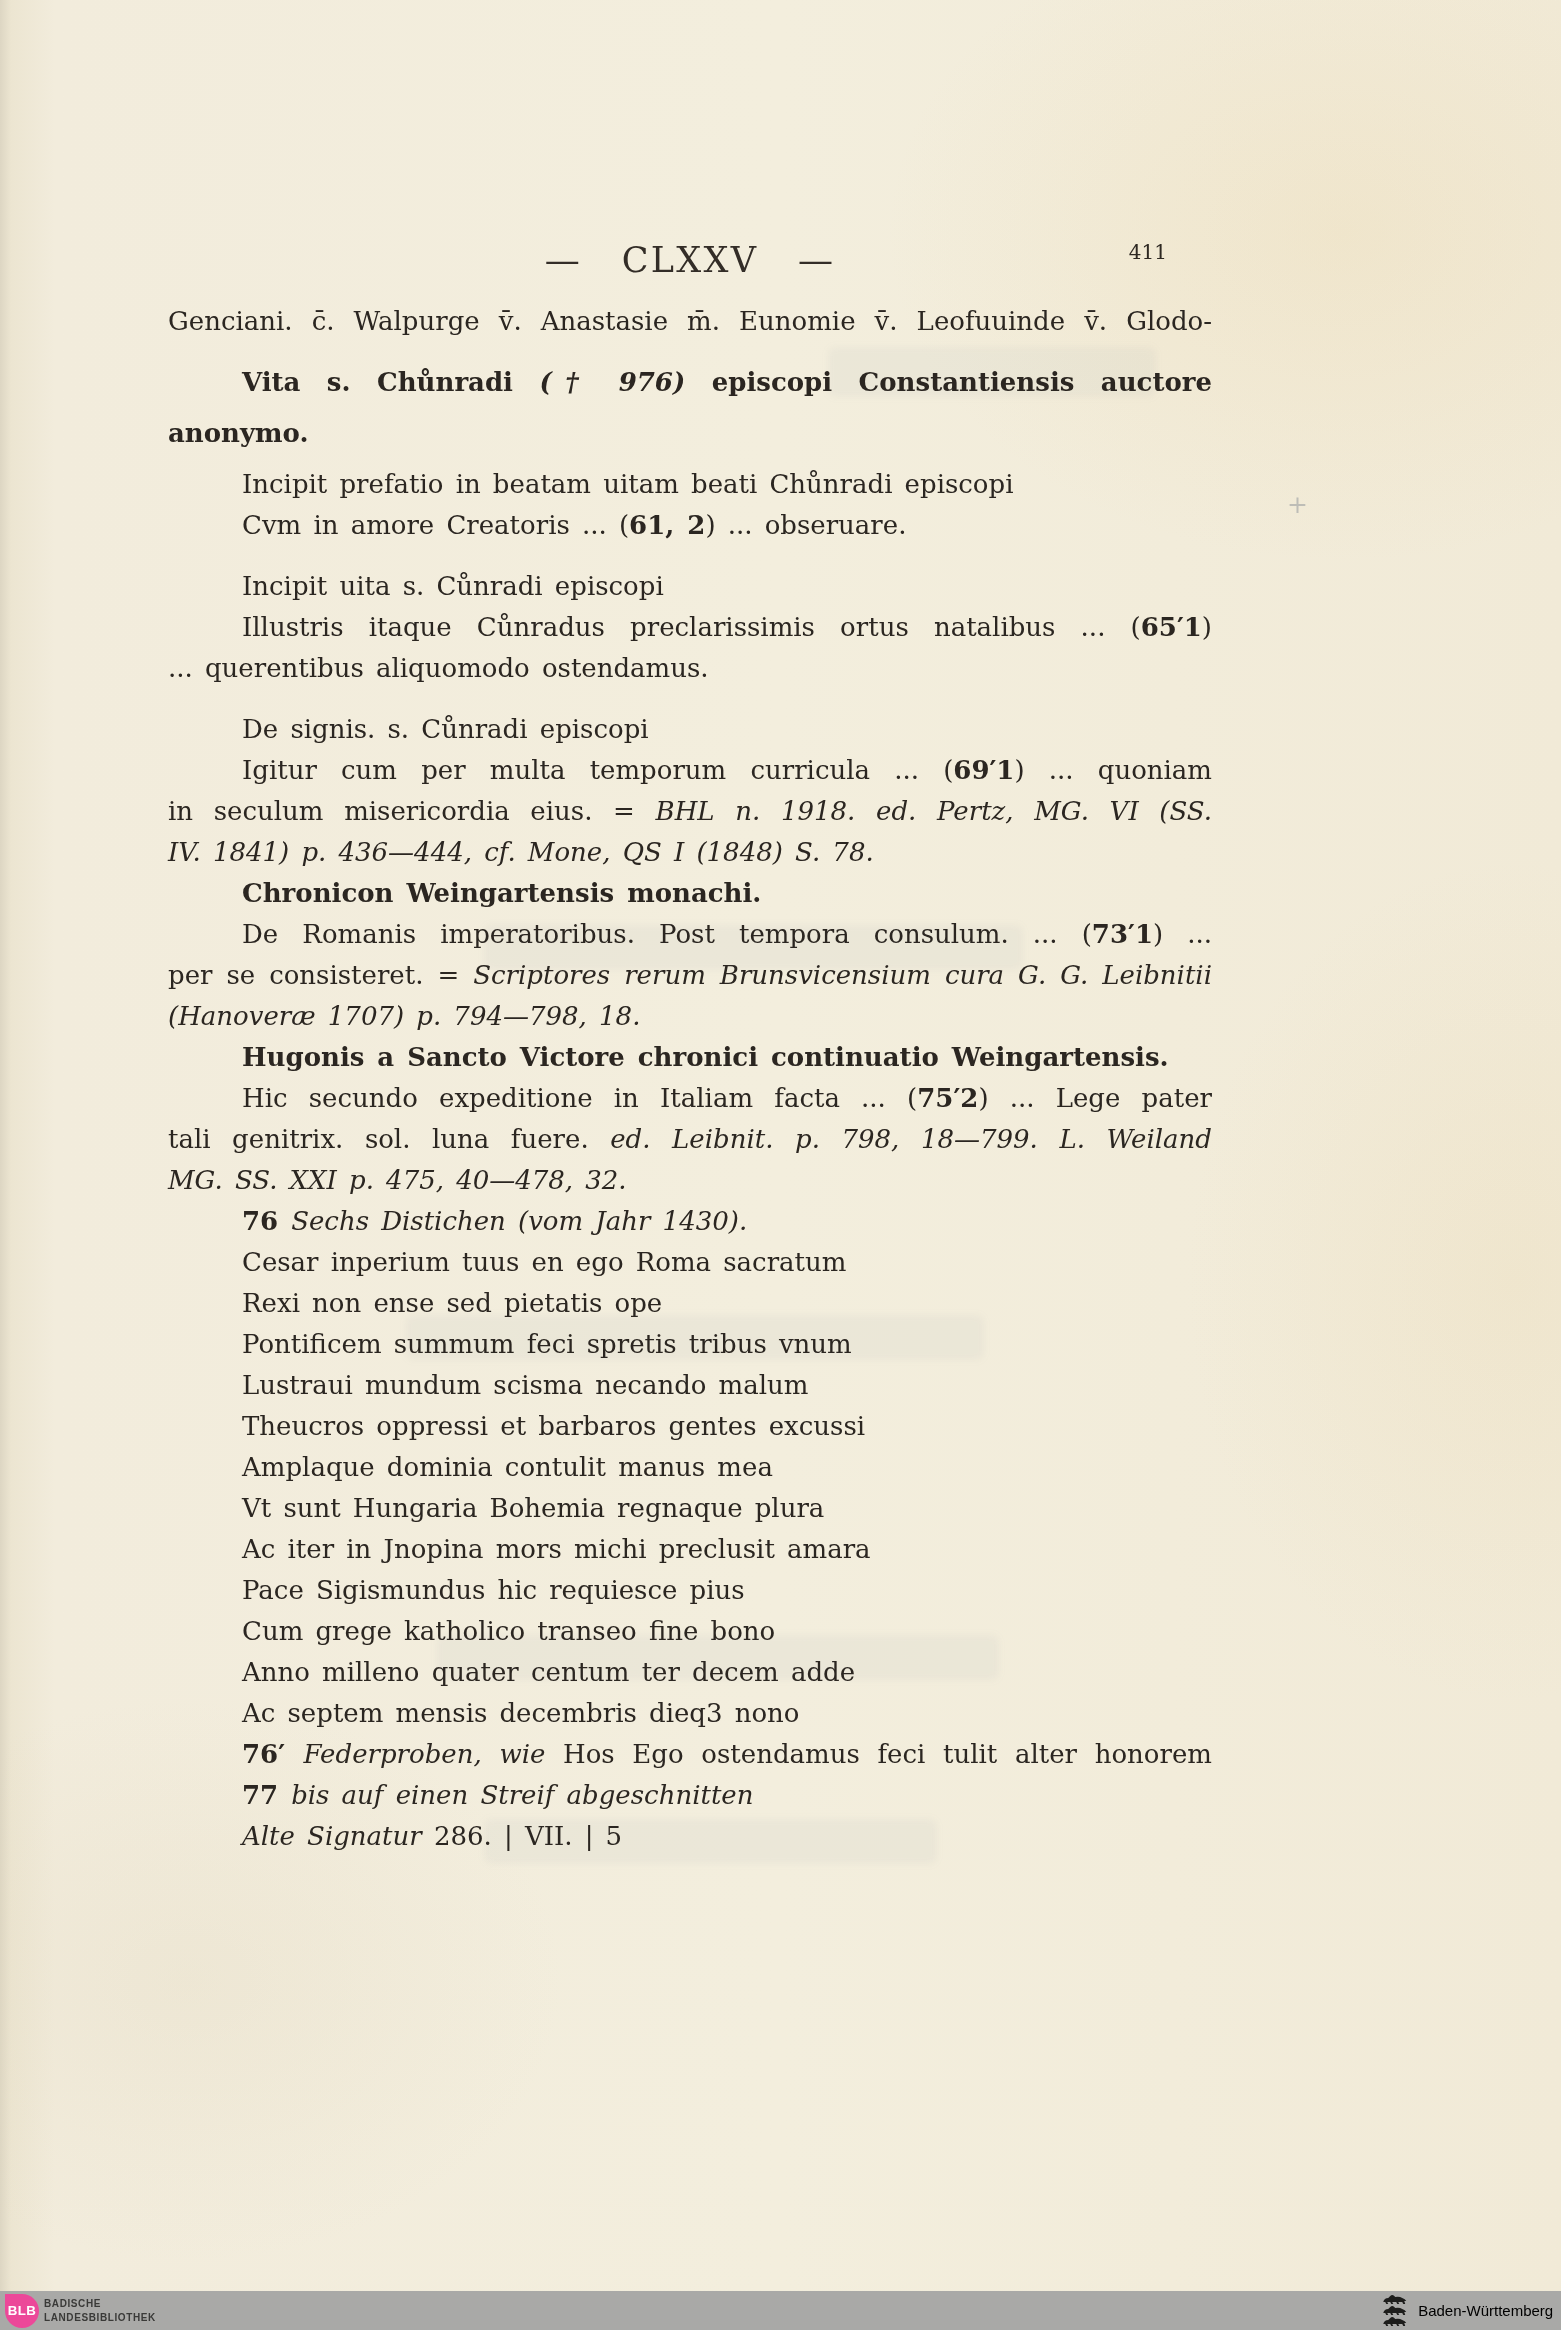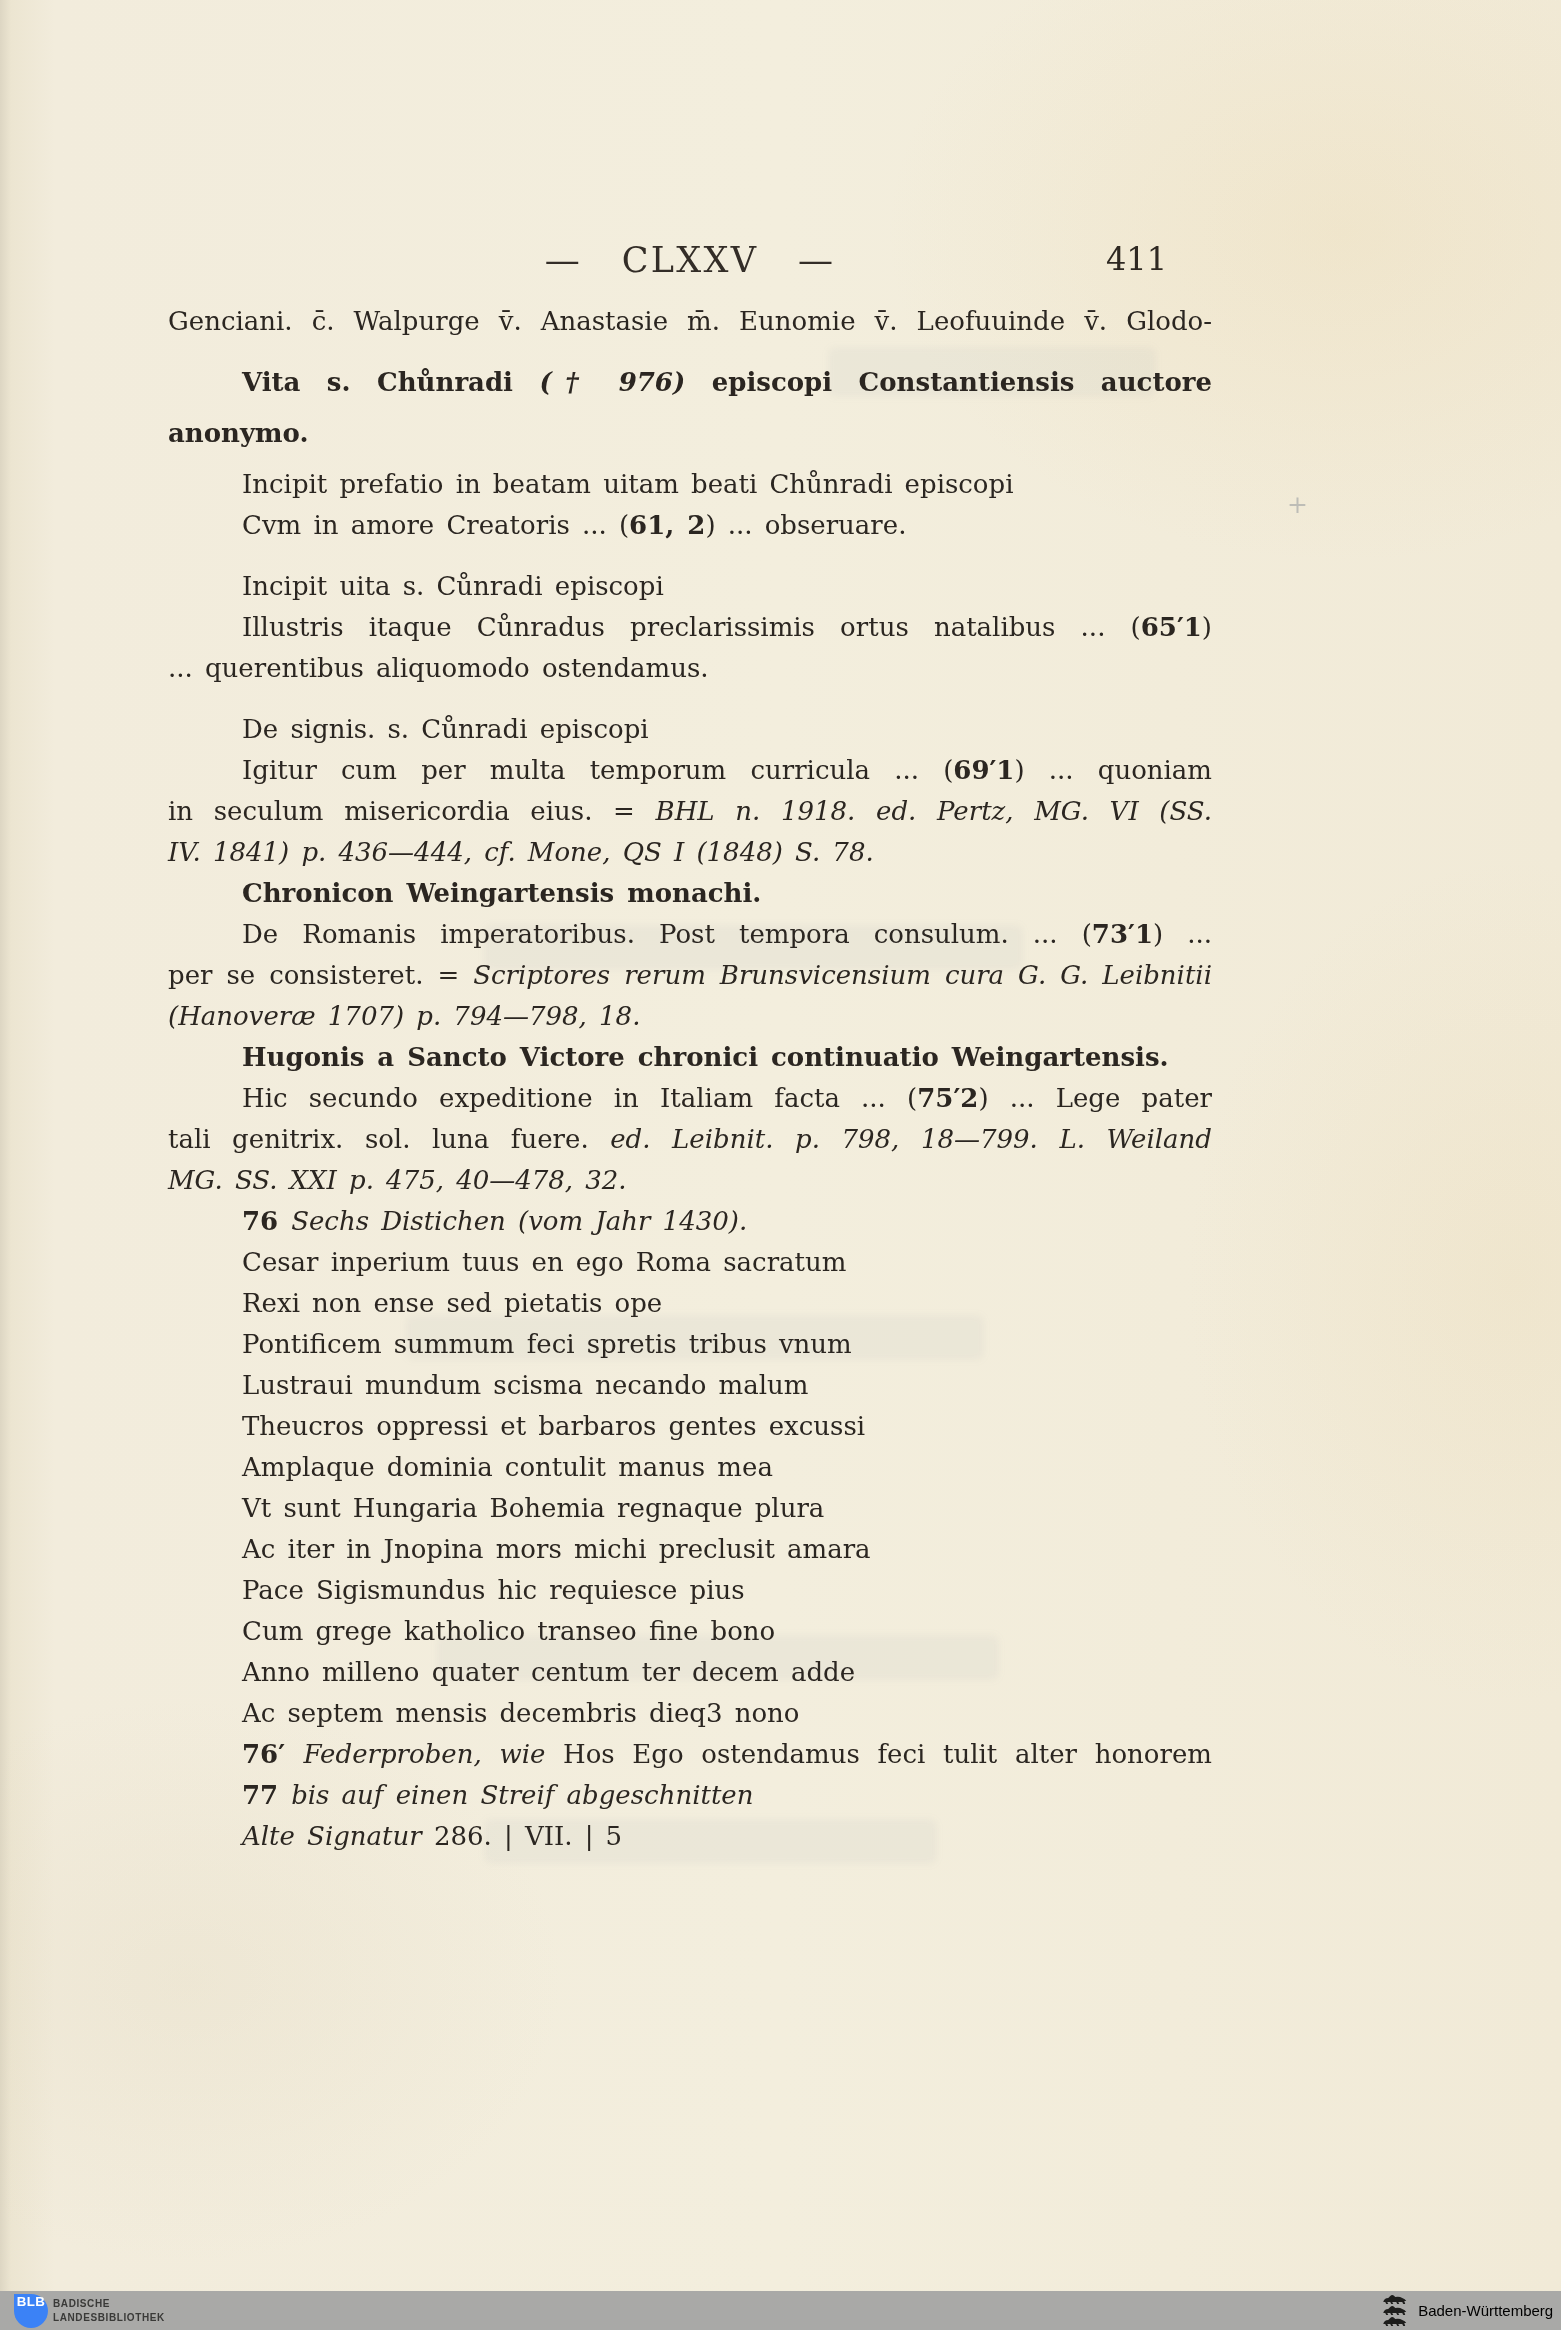--- a/index.html
+++ b/index.html
@@ -17,21 +17,21 @@
   }
   .page-header{
     position:absolute;left:168px;top:240px;width:1044px;height:43px;
   }
   .running-title{
     position:absolute;left:0;right:0;text-align:center;
     font-size:35px;letter-spacing:2.3px;color:#332d27;
   }
   .page-number{
     position:absolute;right:45px;top:0;
-    font-size:32px;color:#2e2822;
+    font-size:20px;color:#2e2822;
   }
   .text-block{
     position:absolute;left:168px;top:301px;width:1044px;
   }
   .line{
     font-size:26px;line-height:41px;height:41px;
     word-spacing:3.9px;
     text-align:left;white-space:nowrap;
   }
   .line.fill{
@@ -59,24 +59,24 @@
     font-size:25px;color:rgba(105,115,132,0.38);
   }
   .footer-bar{
     position:absolute;left:0;bottom:0;width:1561px;height:39px;
     background:#a9a9a7;
     font-family:"Liberation Sans", sans-serif;
     display:flex;align-items:center;justify-content:space-between;
   }
   .footer-left{display:flex;align-items:center;height:100%;}
   .blb-mark{
-    width:34px;height:34px;margin-left:14px;
-    background:#3b82f6;
+    width:34px;height:34px;margin-left:5px;
+    background:#ec4899;
     border-radius:0 52% 52% 52%;
-    display:flex;justify-content:center;
+    display:flex;align-items:center;justify-content:center;
   }
   .blb-abbr{
     color:#ffffff;font-weight:bold;font-size:13.3px;letter-spacing:0.4px;
   }
   .library-name{
     margin-left:5px;color:#3a3a38;font-weight:bold;
     font-size:10px;line-height:14px;letter-spacing:0.6px;
   }
   .footer-right{display:flex;align-items:center;margin-right:7.8px;}
   .lions-icon{margin-right:9.4px;display:block;}

